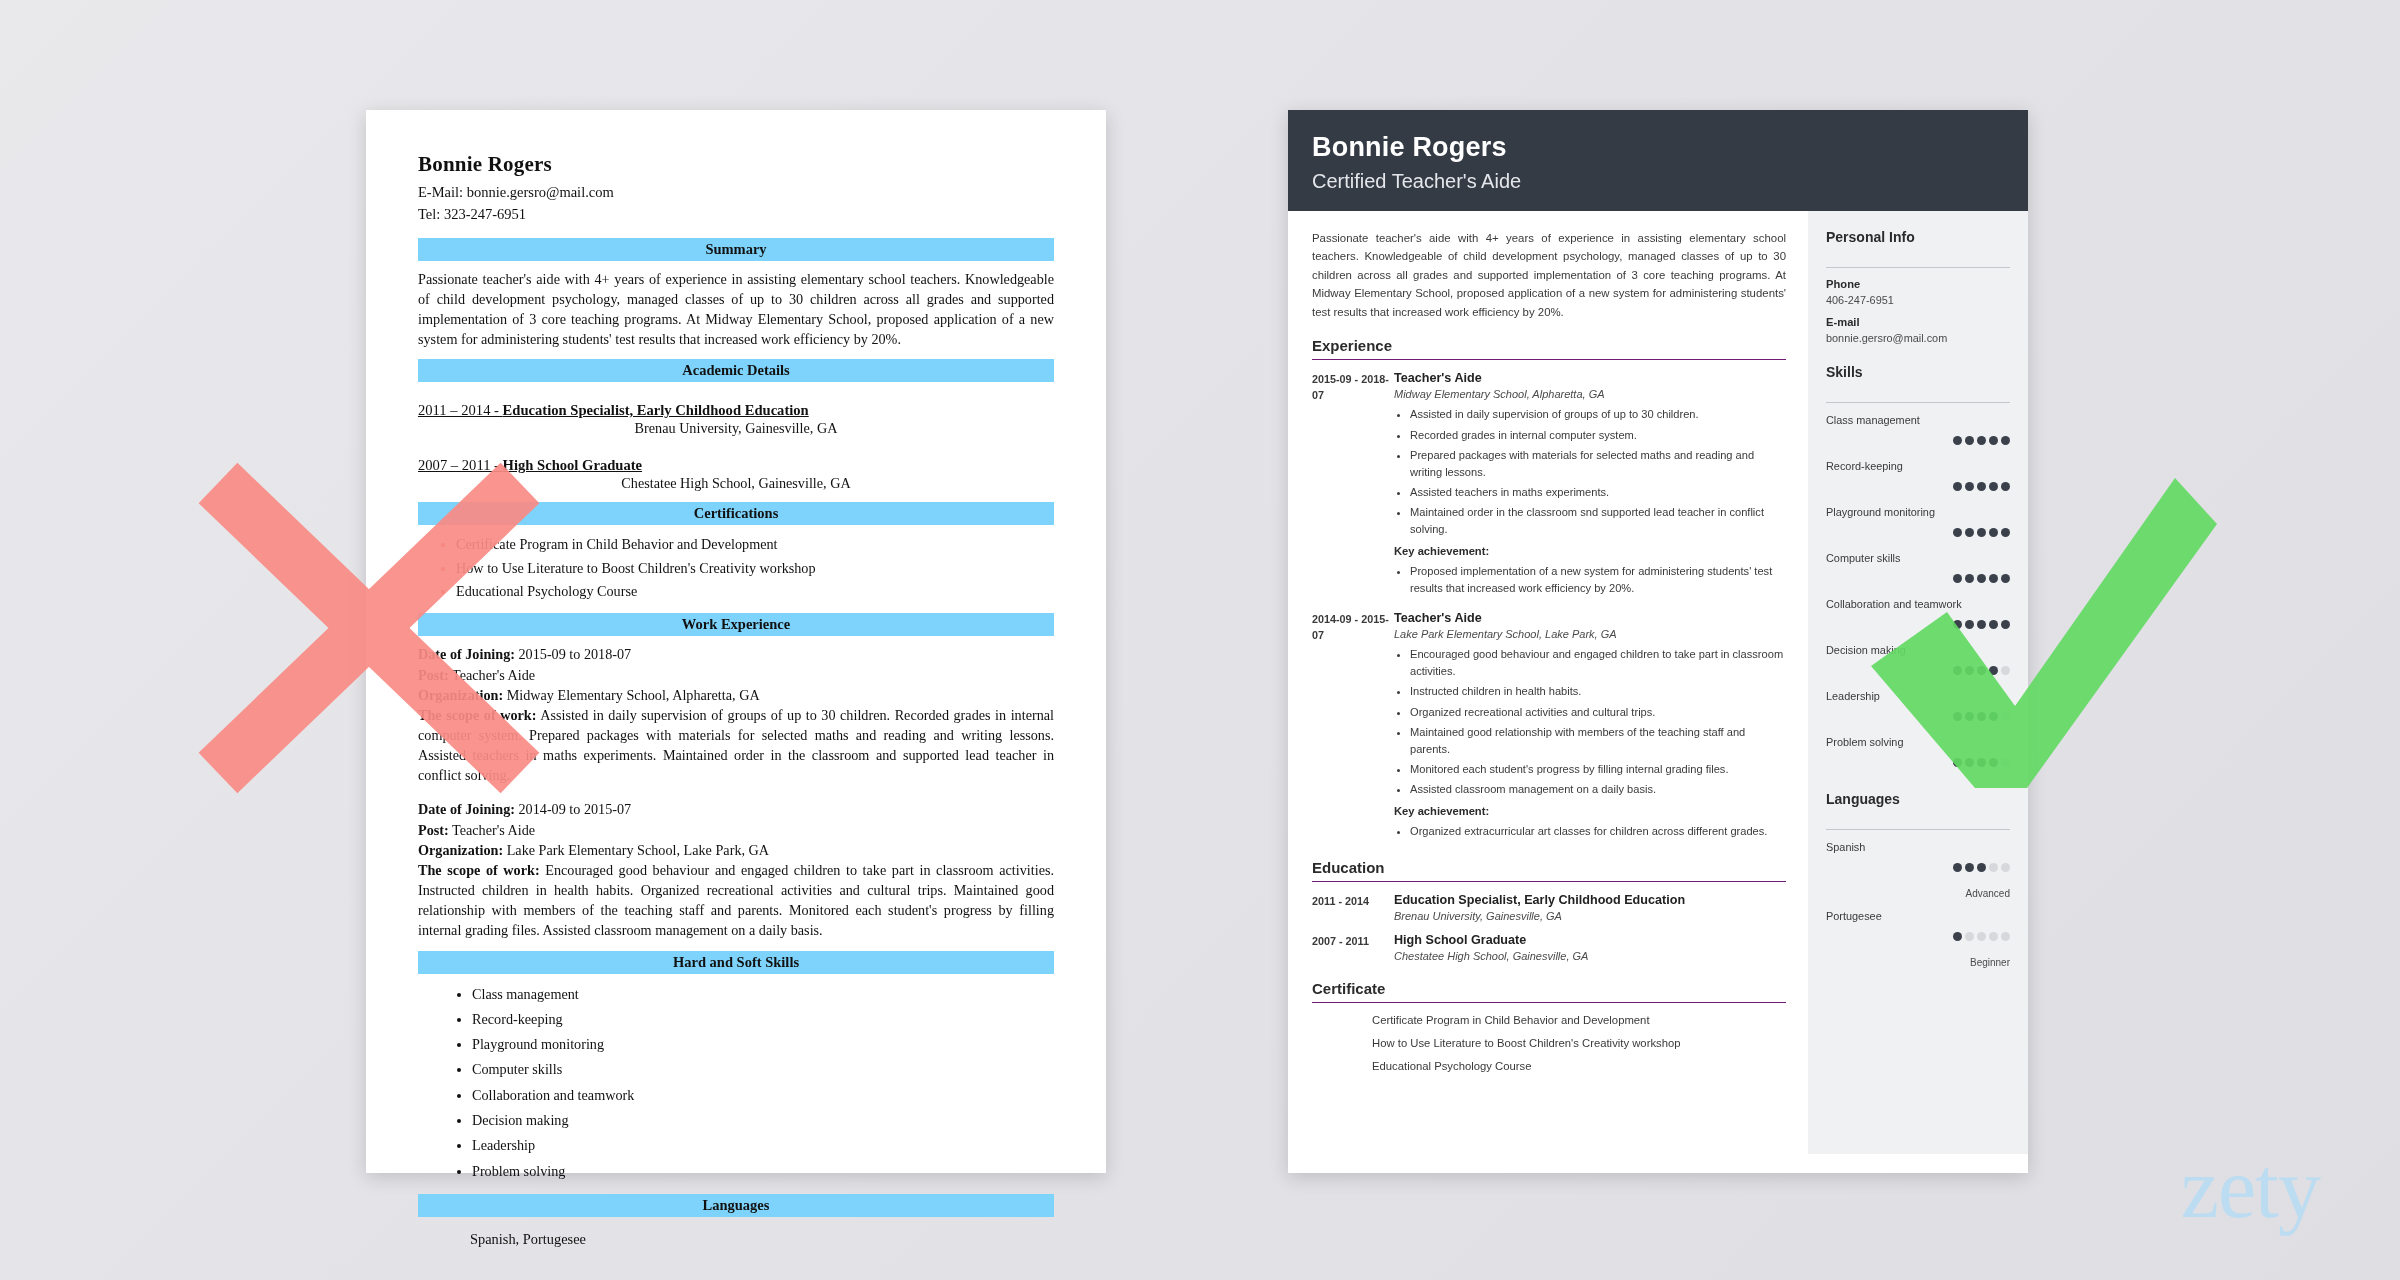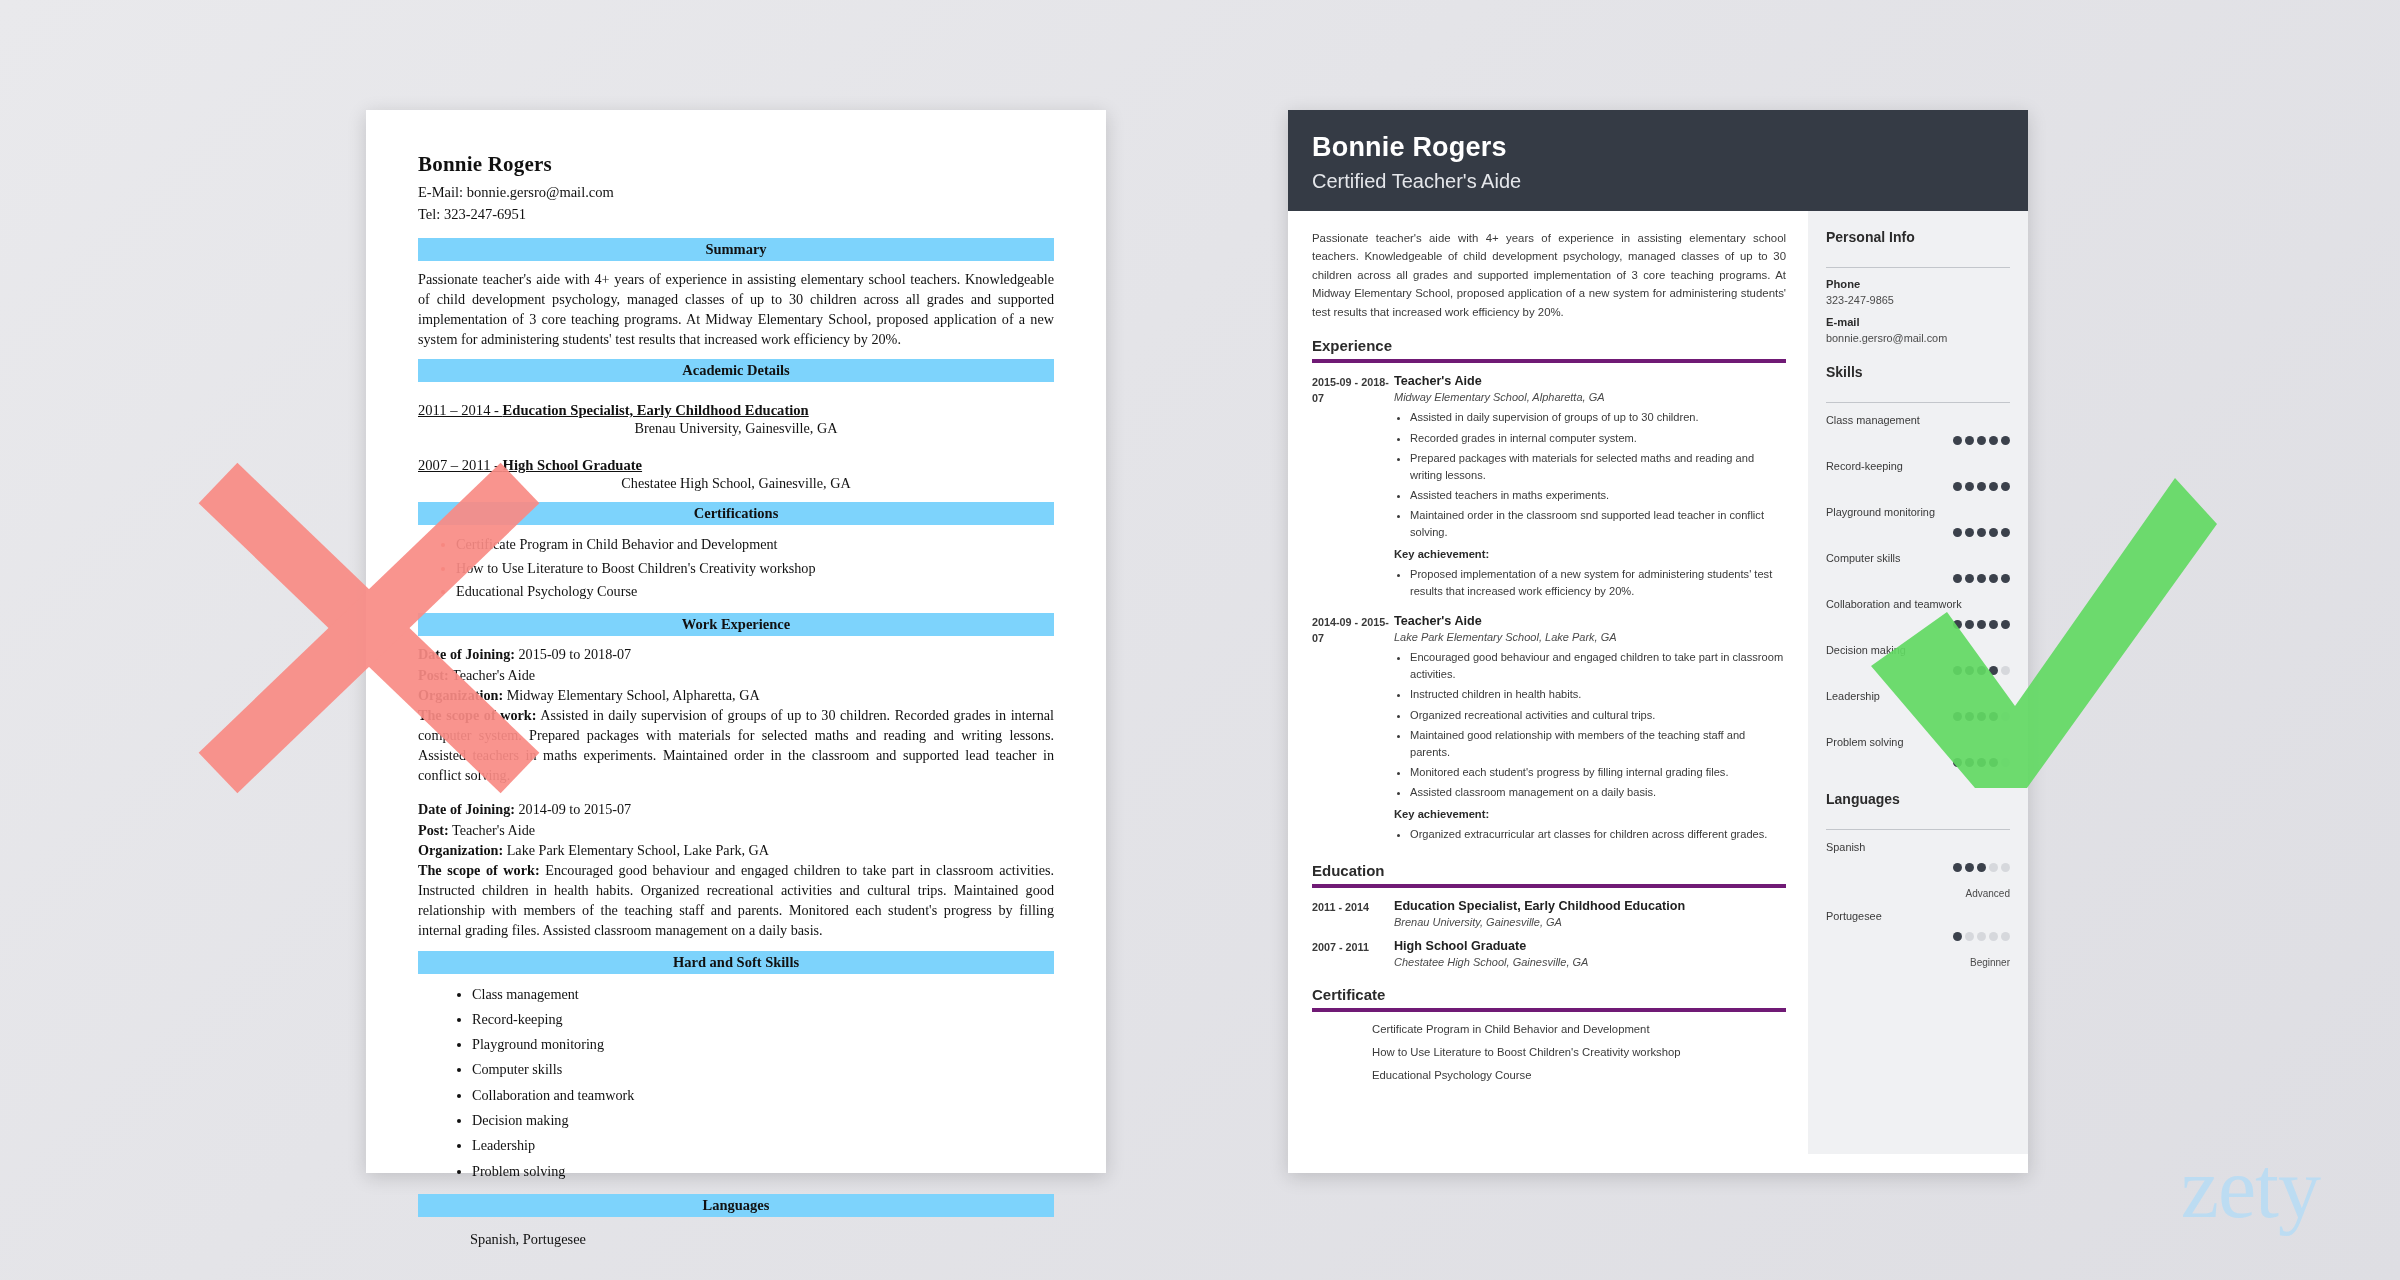--- a/index.html
+++ b/index.html
@@ -146,21 +146,21 @@
     text-align: justify;
     color: #3a3a3a;
     margin: 0 0 16px 0;
   }
   #good-resume h2.sec {
     font-size: 15px;
     font-weight: bold;
     color: #2b2b2b;
     margin: 0 0 6px 0;
     padding-bottom: 5px;
-    border-bottom: 4px solid #701a75;
+    border-bottom: 1px solid #701a75;
   }
   #good-resume .entry {
     display: flex;
     margin-top: 11px;
   }
   #good-resume .entry .dates {
     width: 82px;
     flex: 0 0 82px;
     font-size: 10.8px;
     font-weight: bold;
@@ -408,21 +408,21 @@
 
       <h2 class="sec" style="margin-top:18px;">Certificate</h2>
       <div class="cert-item">Certificate Program in Child Behavior and Development</div>
       <div class="cert-item">How to Use Literature to Boost Children's Creativity workshop</div>
       <div class="cert-item">Educational Psychology Course</div>
     </div>
 
     <div class="side">
       <h3>Personal Info</h3>
       <div class="field-label">Phone</div>
-      <div class="field-value">323-247-9865</div>
+      <div class="field-value">406-247-6951</div>
       <div class="field-label">E-mail</div>
       <div class="field-value">bonnie.gersro@mail.com</div>
 
       <h3 class="sec-gap">Skills</h3>
       <div id="skills-holder">
           <div class="skill-row">
             <div class="skill-name">Class management</div>
             <div class="dots"><span class="dot on"></span><span class="dot on"></span><span class="dot on"></span><span class="dot on"></span><span class="dot on"></span></div>
           </div>
           <div class="skill-row">

